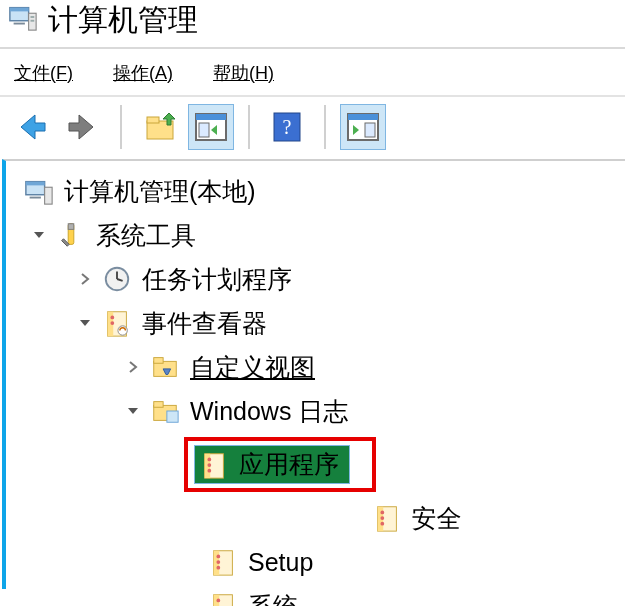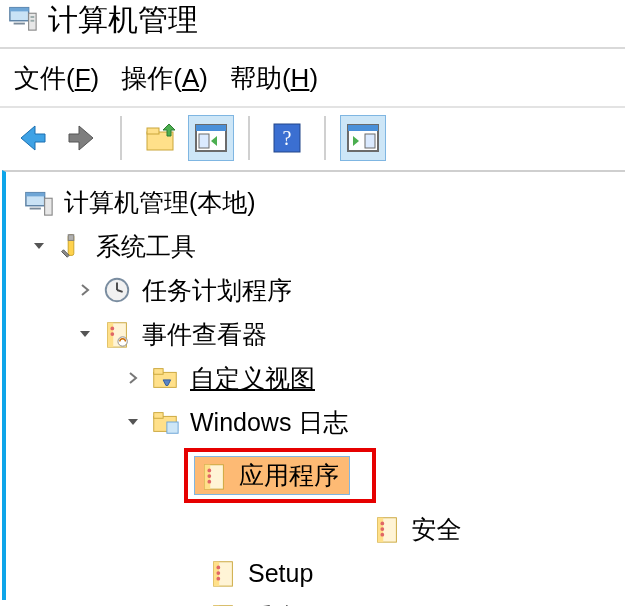--- a/index.html
+++ b/index.html
@@ -21,24 +21,25 @@
     font-size: 30px;
     color: #000;
   }
   .titlebar svg { width: 30px; height: 30px; }
 
   .sep { height: 2px; background: #d9d9d9; margin-bottom: 4px; }
 
   
   .menubar {
     display: flex;
-    gap: 22px;
+    gap: 40px;
     padding: 8px 14px 10px 14px;
-    font-size: 26px;
+    font-size: 18px;
     color: #000;
+    text-decoration: underline;
   }
   .menubar .menu-item u { text-decoration: underline; }
   .menubar .menu-item { cursor: default; }
 
   .sep2 { height: 2px; background: #e3e3e3; }
 
   
   .toolbar {
     display: flex;
     align-items: center;
@@ -82,21 +83,21 @@
     display: inline-flex;
     align-items: center; justify-content: center;
     margin-right: 6px;
     color: #555;
   }
   .expander svg { width: 16px; height: 16px; }
   .node .icon { width: 30px; height: 30px; display: inline-flex; align-items:center; justify-content:center; margin-right: 10px; }
   .node .icon svg { width: 30px; height: 30px; }
 
   .selected {
-    background: #fdba74;
+    background: #15803d;
     border: 1px solid #7fb6e2;
     padding: 2px 10px 2px 4px;
     display: inline-flex;
     align-items: center;
   }
   .highlight-box {
     border: 4px solid #e60000;
     padding: 4px 22px 4px 6px;
     display: inline-flex;
     align-items: center;

